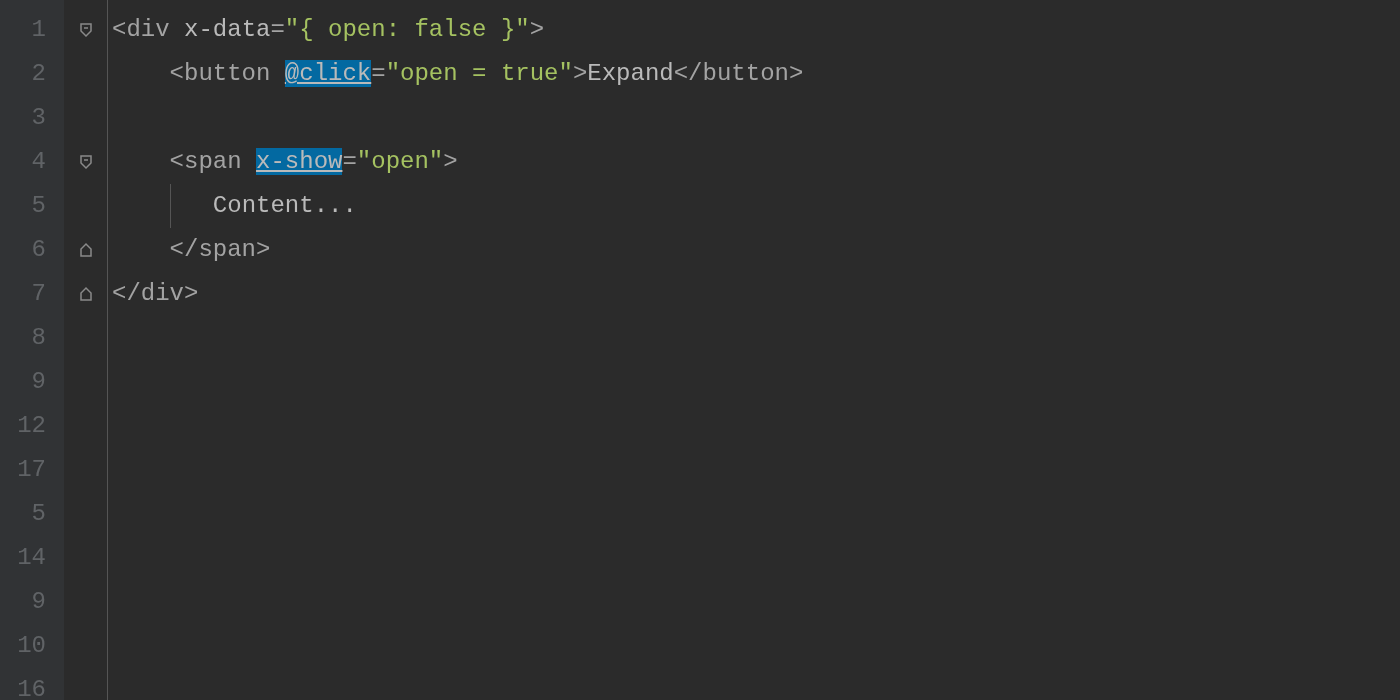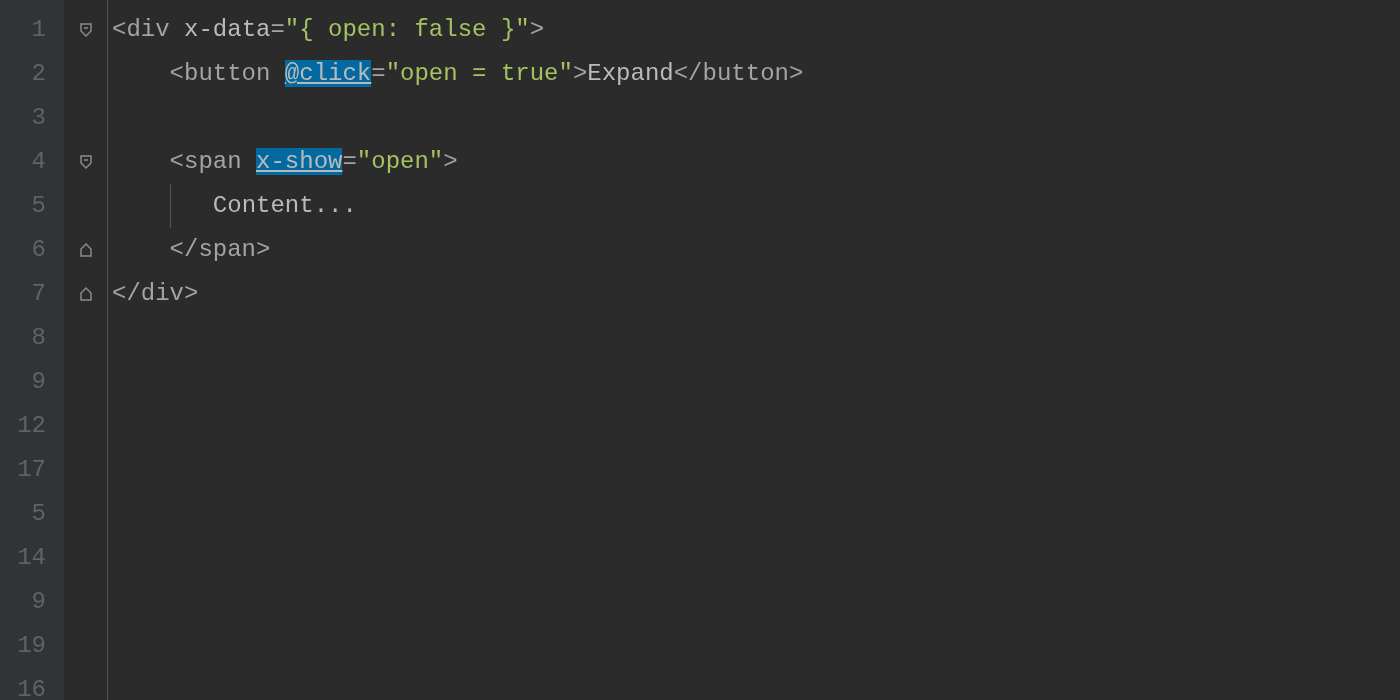--- a/index.html
+++ b/index.html
@@ -86,21 +86,21 @@
       <div>5</div>
       <div>6</div>
       <div>7</div>
       <div>8</div>
       <div>9</div>
       <div>12</div>
       <div>17</div>
       <div>5</div>
       <div>14</div>
       <div>9</div>
-      <div>19</div>
+      <div>10</div>
       <div>16</div>
     </div>
 
   <div class="fold-col" id="foldcol">
       <div>
         <span class="fold-icon">
           <svg width="16" height="16" viewBox="0 0 16 16">
             <path fill="none" stroke="#8a8a8a" stroke-width="1.5" d="M3 2 H13 V9 L8 14 L3 9 Z M6 6 H10"></path>
           </svg>
         </span>

